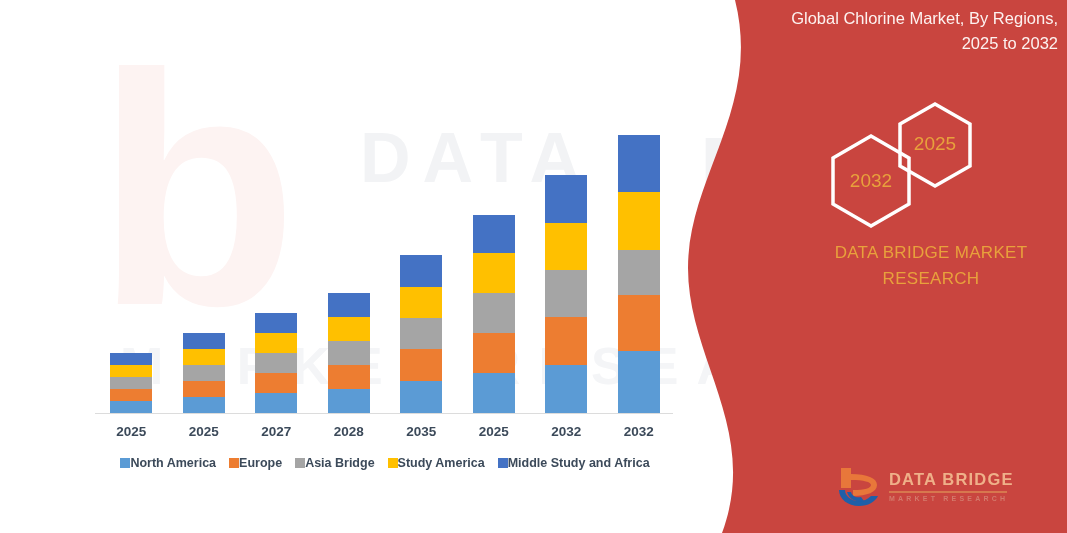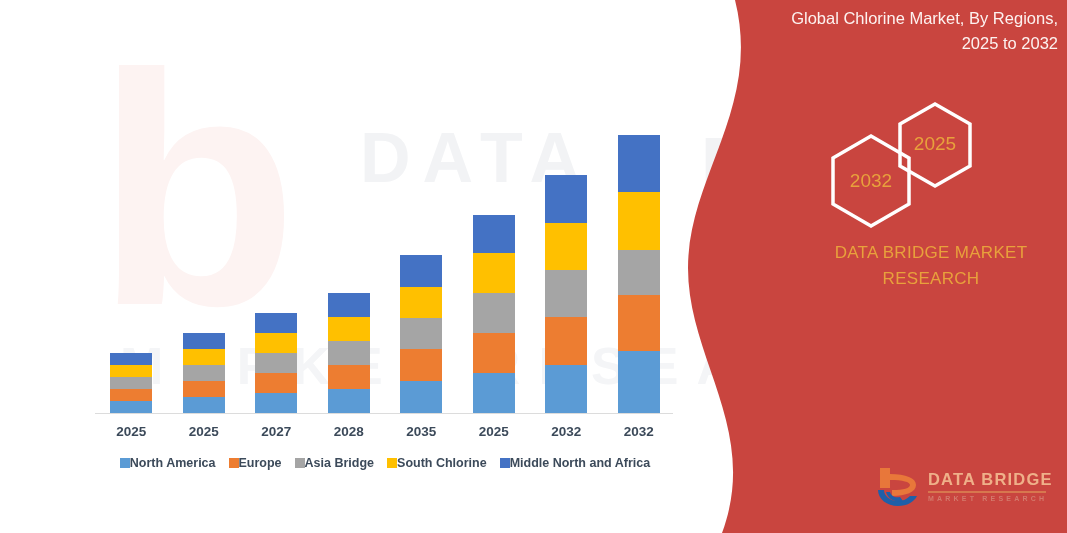--- a/index.html
+++ b/index.html
@@ -79,21 +79,21 @@
   .hex-label{
     position:absolute;color:#e8a13c;font-size:19px;font-weight:400;
     width:100%;text-align:center;
   }
 
   .brand{
     position:absolute;left:795px;top:240px;width:272px;text-align:center;
     color:#e8a13c;font-size:17px;line-height:26px;font-weight:400;letter-spacing:.3px;
   }
 
-  .logo{position:absolute;left:876px;top:466px;width:180px;height:48px;}
+  .logo{position:absolute;left:837px;top:466px;width:180px;height:48px;}
   .logo-mark{position:absolute;left:0;top:0;width:46px;height:44px;}
   .logo-text{position:absolute;left:52px;top:4px;}
   .logo-t1{color:#efb089;font-size:16.5px;font-weight:700;letter-spacing:1.2px;}
   .logo-rule{width:118px;height:2px;background:#d7774e;margin:2px 0 2px 0;}
   .logo-t2{color:#d4796b;font-size:7px;font-weight:700;letter-spacing:3.2px;}
 </style>
 </head>
 <body>
 
 <div id="canvas">
@@ -199,25 +199,25 @@
       <div class="leg-item">
         <span class="leg-swatch" style="background: rgb(237, 125, 49);"></span>
         <span class="leg-text">Europe</span>
       </div>
       <div class="leg-item">
         <span class="leg-swatch" style="background: rgb(165, 165, 165);"></span>
         <span class="leg-text">Asia Bridge</span>
       </div>
       <div class="leg-item">
         <span class="leg-swatch" style="background: rgb(255, 192, 0);"></span>
-        <span class="leg-text">South Chlorine</span>
+        <span class="leg-text">Study America</span>
       </div>
       <div class="leg-item">
         <span class="leg-swatch" style="background: rgb(68, 114, 196);"></span>
-        <span class="leg-text">Middle North and Africa</span>
+        <span class="leg-text">Middle Study and Africa</span>
       </div>
     </div>
 
 
   <div class="red-panel">
     <svg width="1067" height="533" viewBox="0 0 1067 533">
       <path id="redshape" d="M735,0 L1067,0 L1067,533 L722,533 C760,430 688,360 688,268 C688,176 762,108 735,0 Z" fill="#c9453f"></path>
     </svg>
   </div>
 

